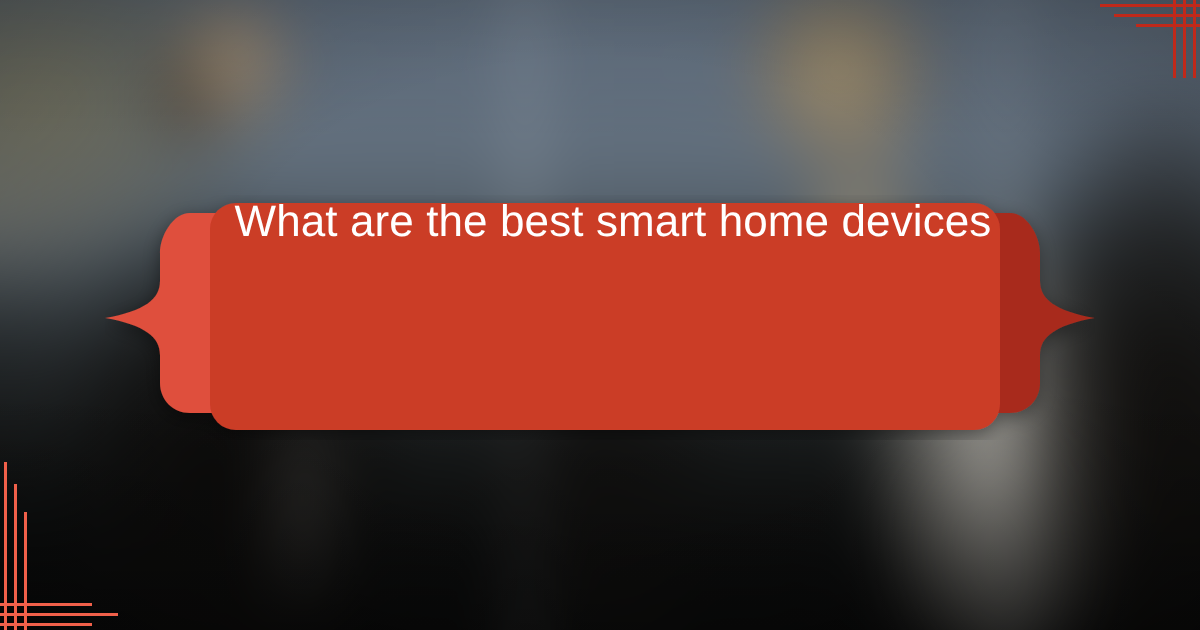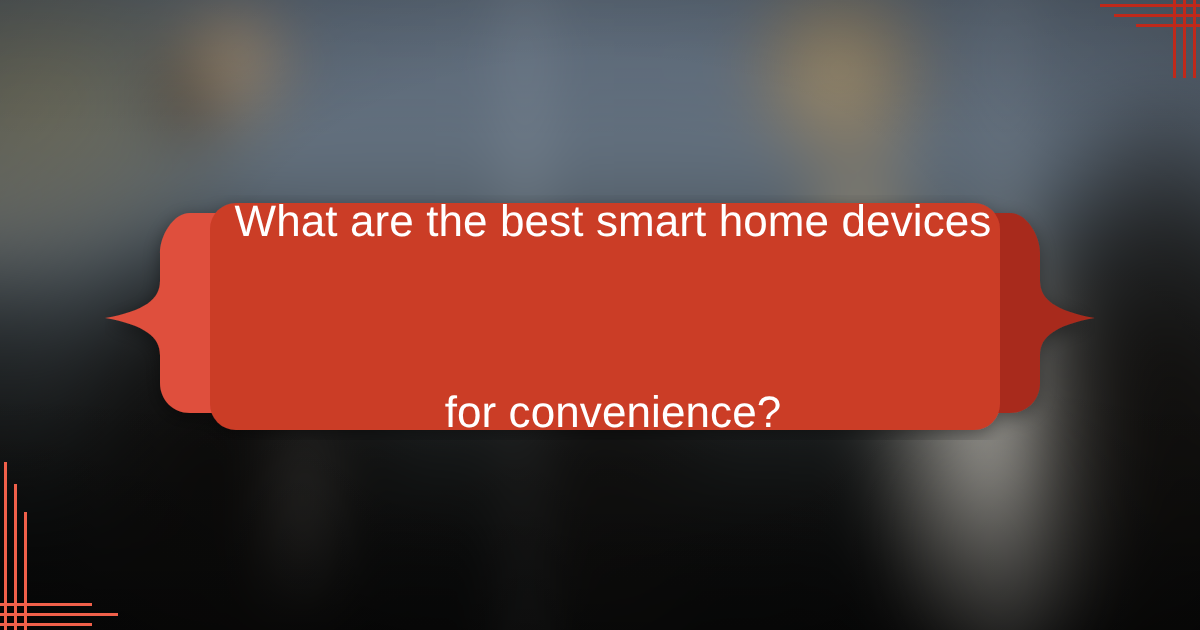--- a/index.html
+++ b/index.html
@@ -174,18 +174,17 @@
                  C 950 116 935 104 935 86
                  L 935 58
                  C 935 41 922 18 905 18 Z"></path>
 
         <rect x="105" y="8" width="790" height="227" rx="26" ry="26" fill="#cb3c28"></rect>
       </g>
     </svg>
 
     <div id="card-text" style="color: rgb(255, 255, 255);">
       <span class="ln">What are the best smart home devices</span>
-      <span class="ln">for convenience?</span>
     </div>
 
   </div>
 
 </div>
 
 </body></html>

